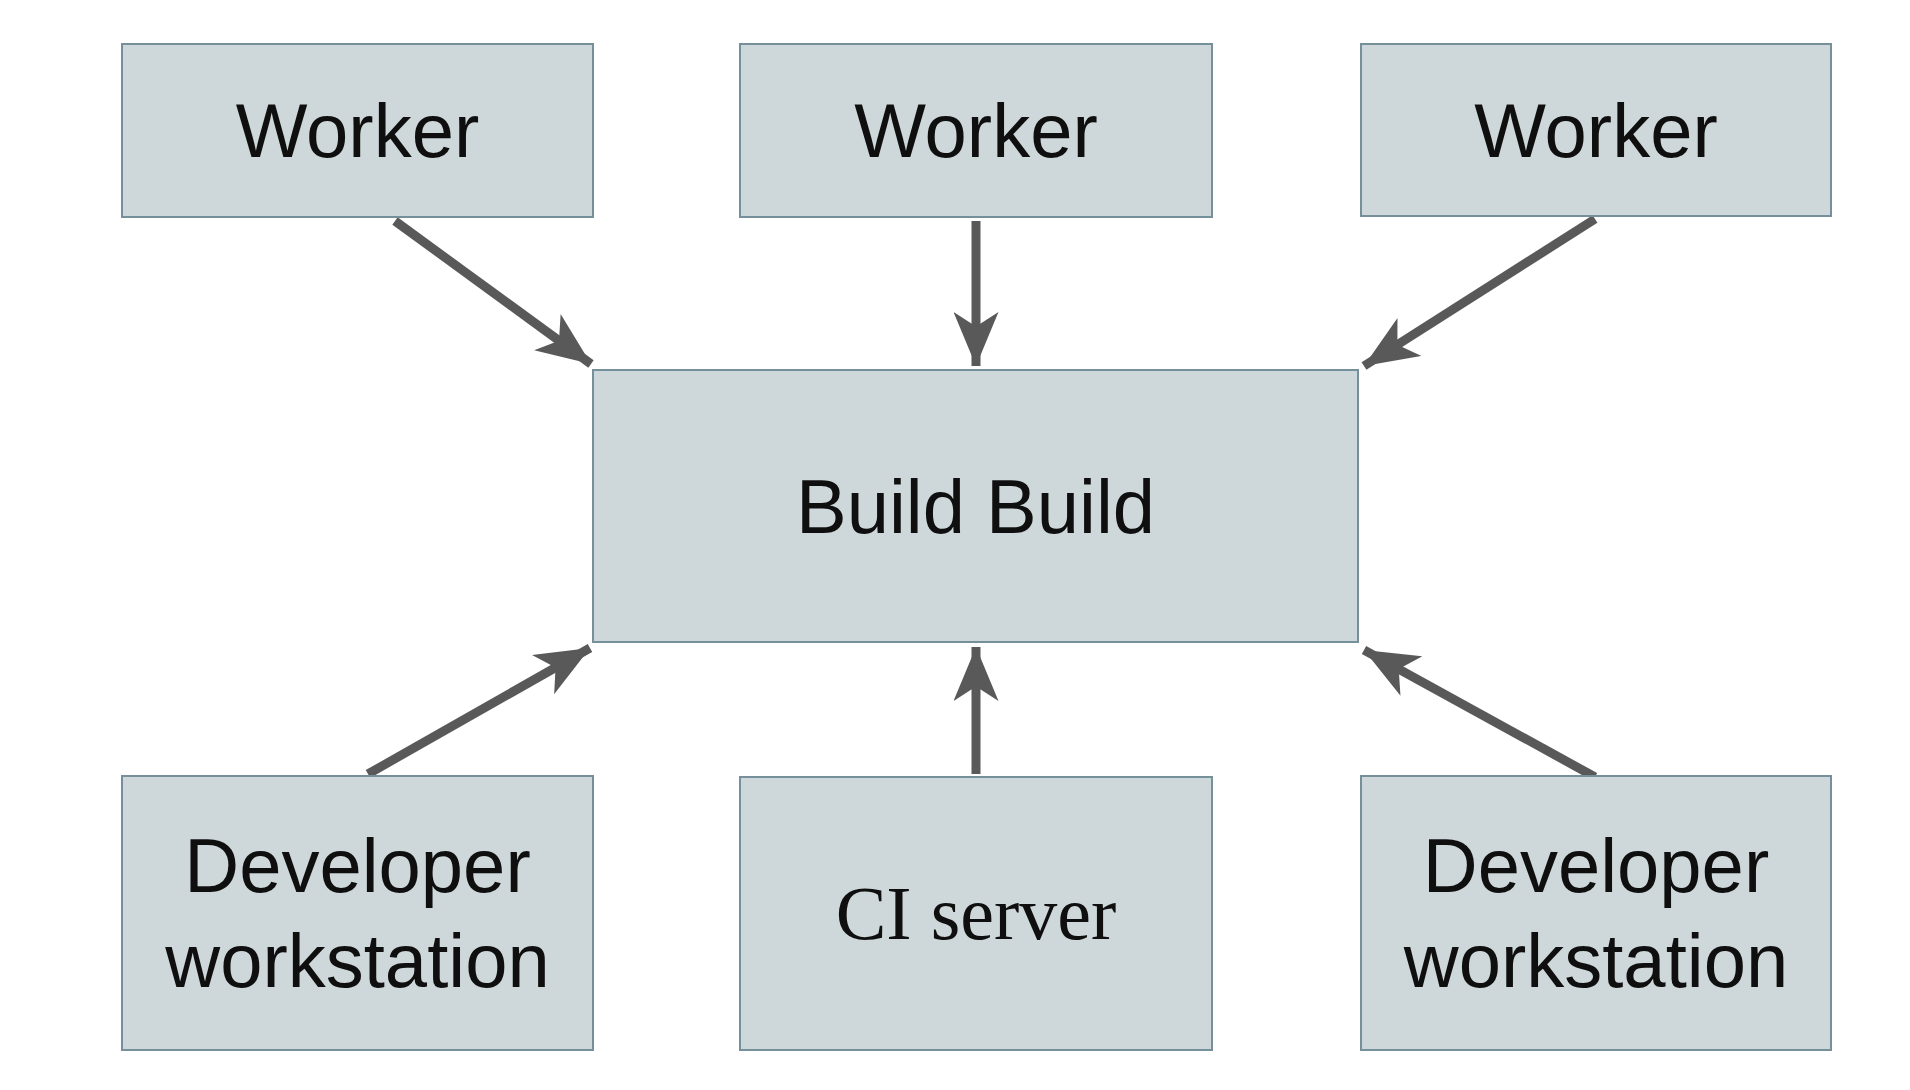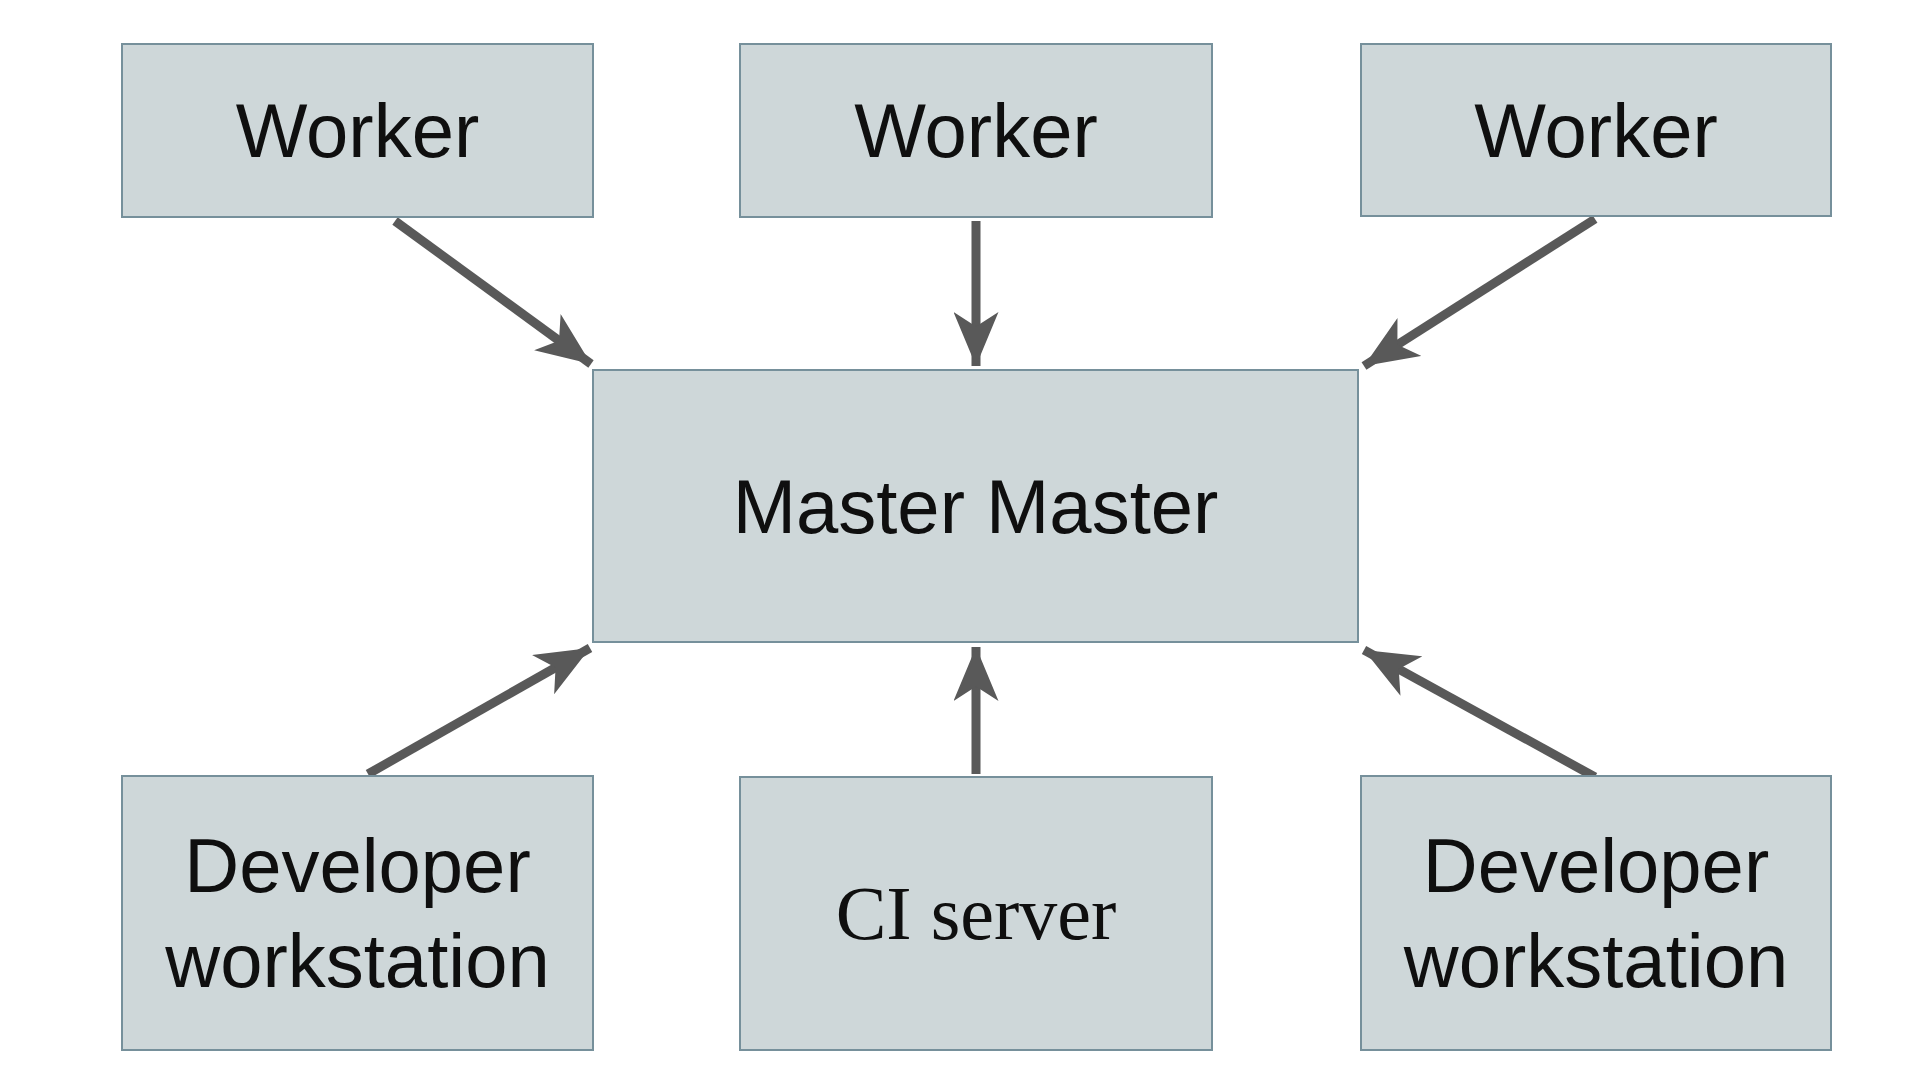--- a/index.html
+++ b/index.html
@@ -79,21 +79,21 @@
 
   <div class="node worker-2">
     <span>Worker</span>
   </div>
 
   <div class="node worker-3">
     <span>Worker</span>
   </div>
 
   <div class="node build-master">
-    <span>Master Master</span>
+    <span>Build Build</span>
   </div>
 
   <div class="node dev-left">
     <span>Developer workstation</span>
   </div>
 
   <div class="node ci-server">
     <span>CI server</span>
   </div>
 

